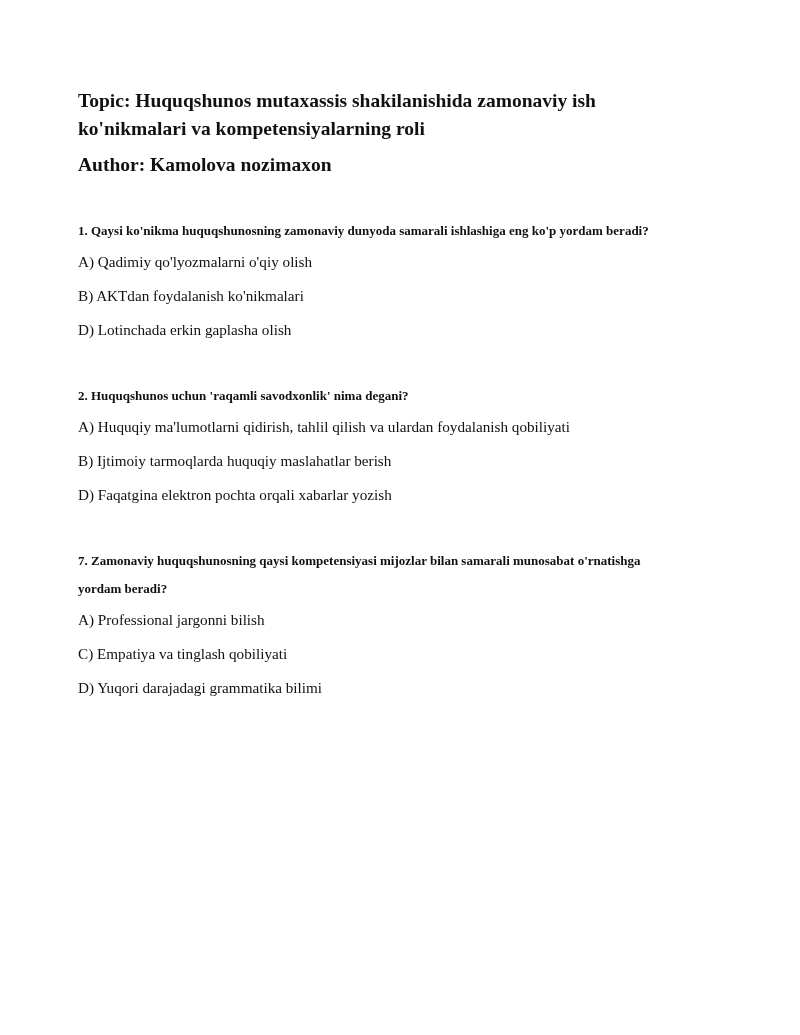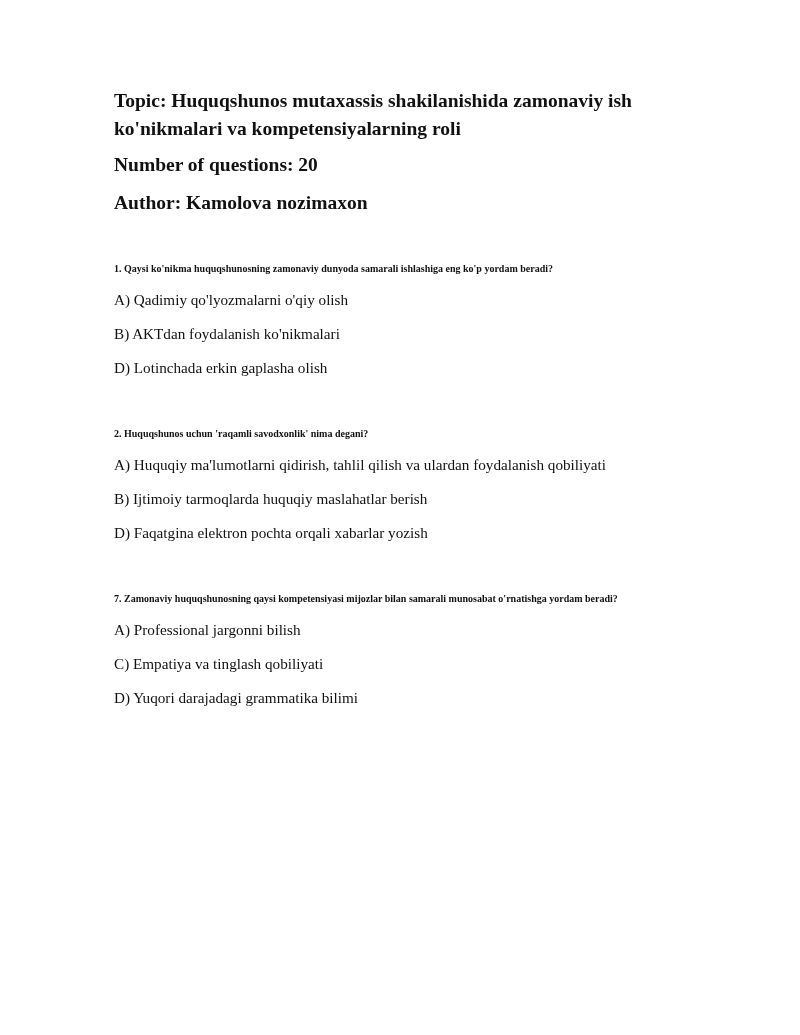--- a/index.html
+++ b/index.html
@@ -8,59 +8,58 @@
     background: #ffffff;
   }
   .page {
     position: relative;
     width: 800px;
     height: 1026px;
     box-sizing: border-box;
     background: #ffffff;
     color: #111111;
     font-family: "Liberation Serif", "DejaVu Serif", serif;
-    padding: 87px 122px 0 114px;
+    padding: 87px 122px 0 78px;
     overflow: hidden;
   }
   .topic {
     font-size: 19.5px;
     font-weight: bold;
     line-height: 28px;
     margin: 0 0 8px 0;
   }
   .meta {
     font-size: 19.5px;
     font-weight: bold;
     line-height: 28px;
     margin: 0 0 10px 0;
   }
   .question {
     margin: 38px 0 0 0;
   }
   .q-title {
-    font-size: 10px;
+    font-size: 13px;
     font-weight: bold;
     line-height: 28px;
     margin: 0 0 3px 0;
   }
   .option {
     font-size: 15.2px;
     font-weight: normal;
     line-height: 28px;
     margin: 0 0 6px 0;
   }
 </style>
 </head>
 <body>
 
 <div class="page">
 
   <header>
     <h1 class="topic">Topic: Huquqshunos mutaxassis shakilanishida zamonaviy ish ko'nikmalari va kompetensiyalarning roli</h1>
-    <p class="meta">Number of questions: 20</p>
     <p class="meta">Author: Kamolova nozimaxon</p>
   </header>
 
   <section class="question">
     <p class="q-title">1. Qaysi ko'nikma huquqshunosning zamonaviy dunyoda samarali ishlashiga eng ko'p yordam beradi?</p>
     <p class="option">A) Qadimiy qo'lyozmalarni o'qiy olish</p>
     <p class="option">B) AKTdan foydalanish ko'nikmalari</p>
     <p class="option">D) Lotinchada erkin gaplasha olish</p>
   </section>
 

